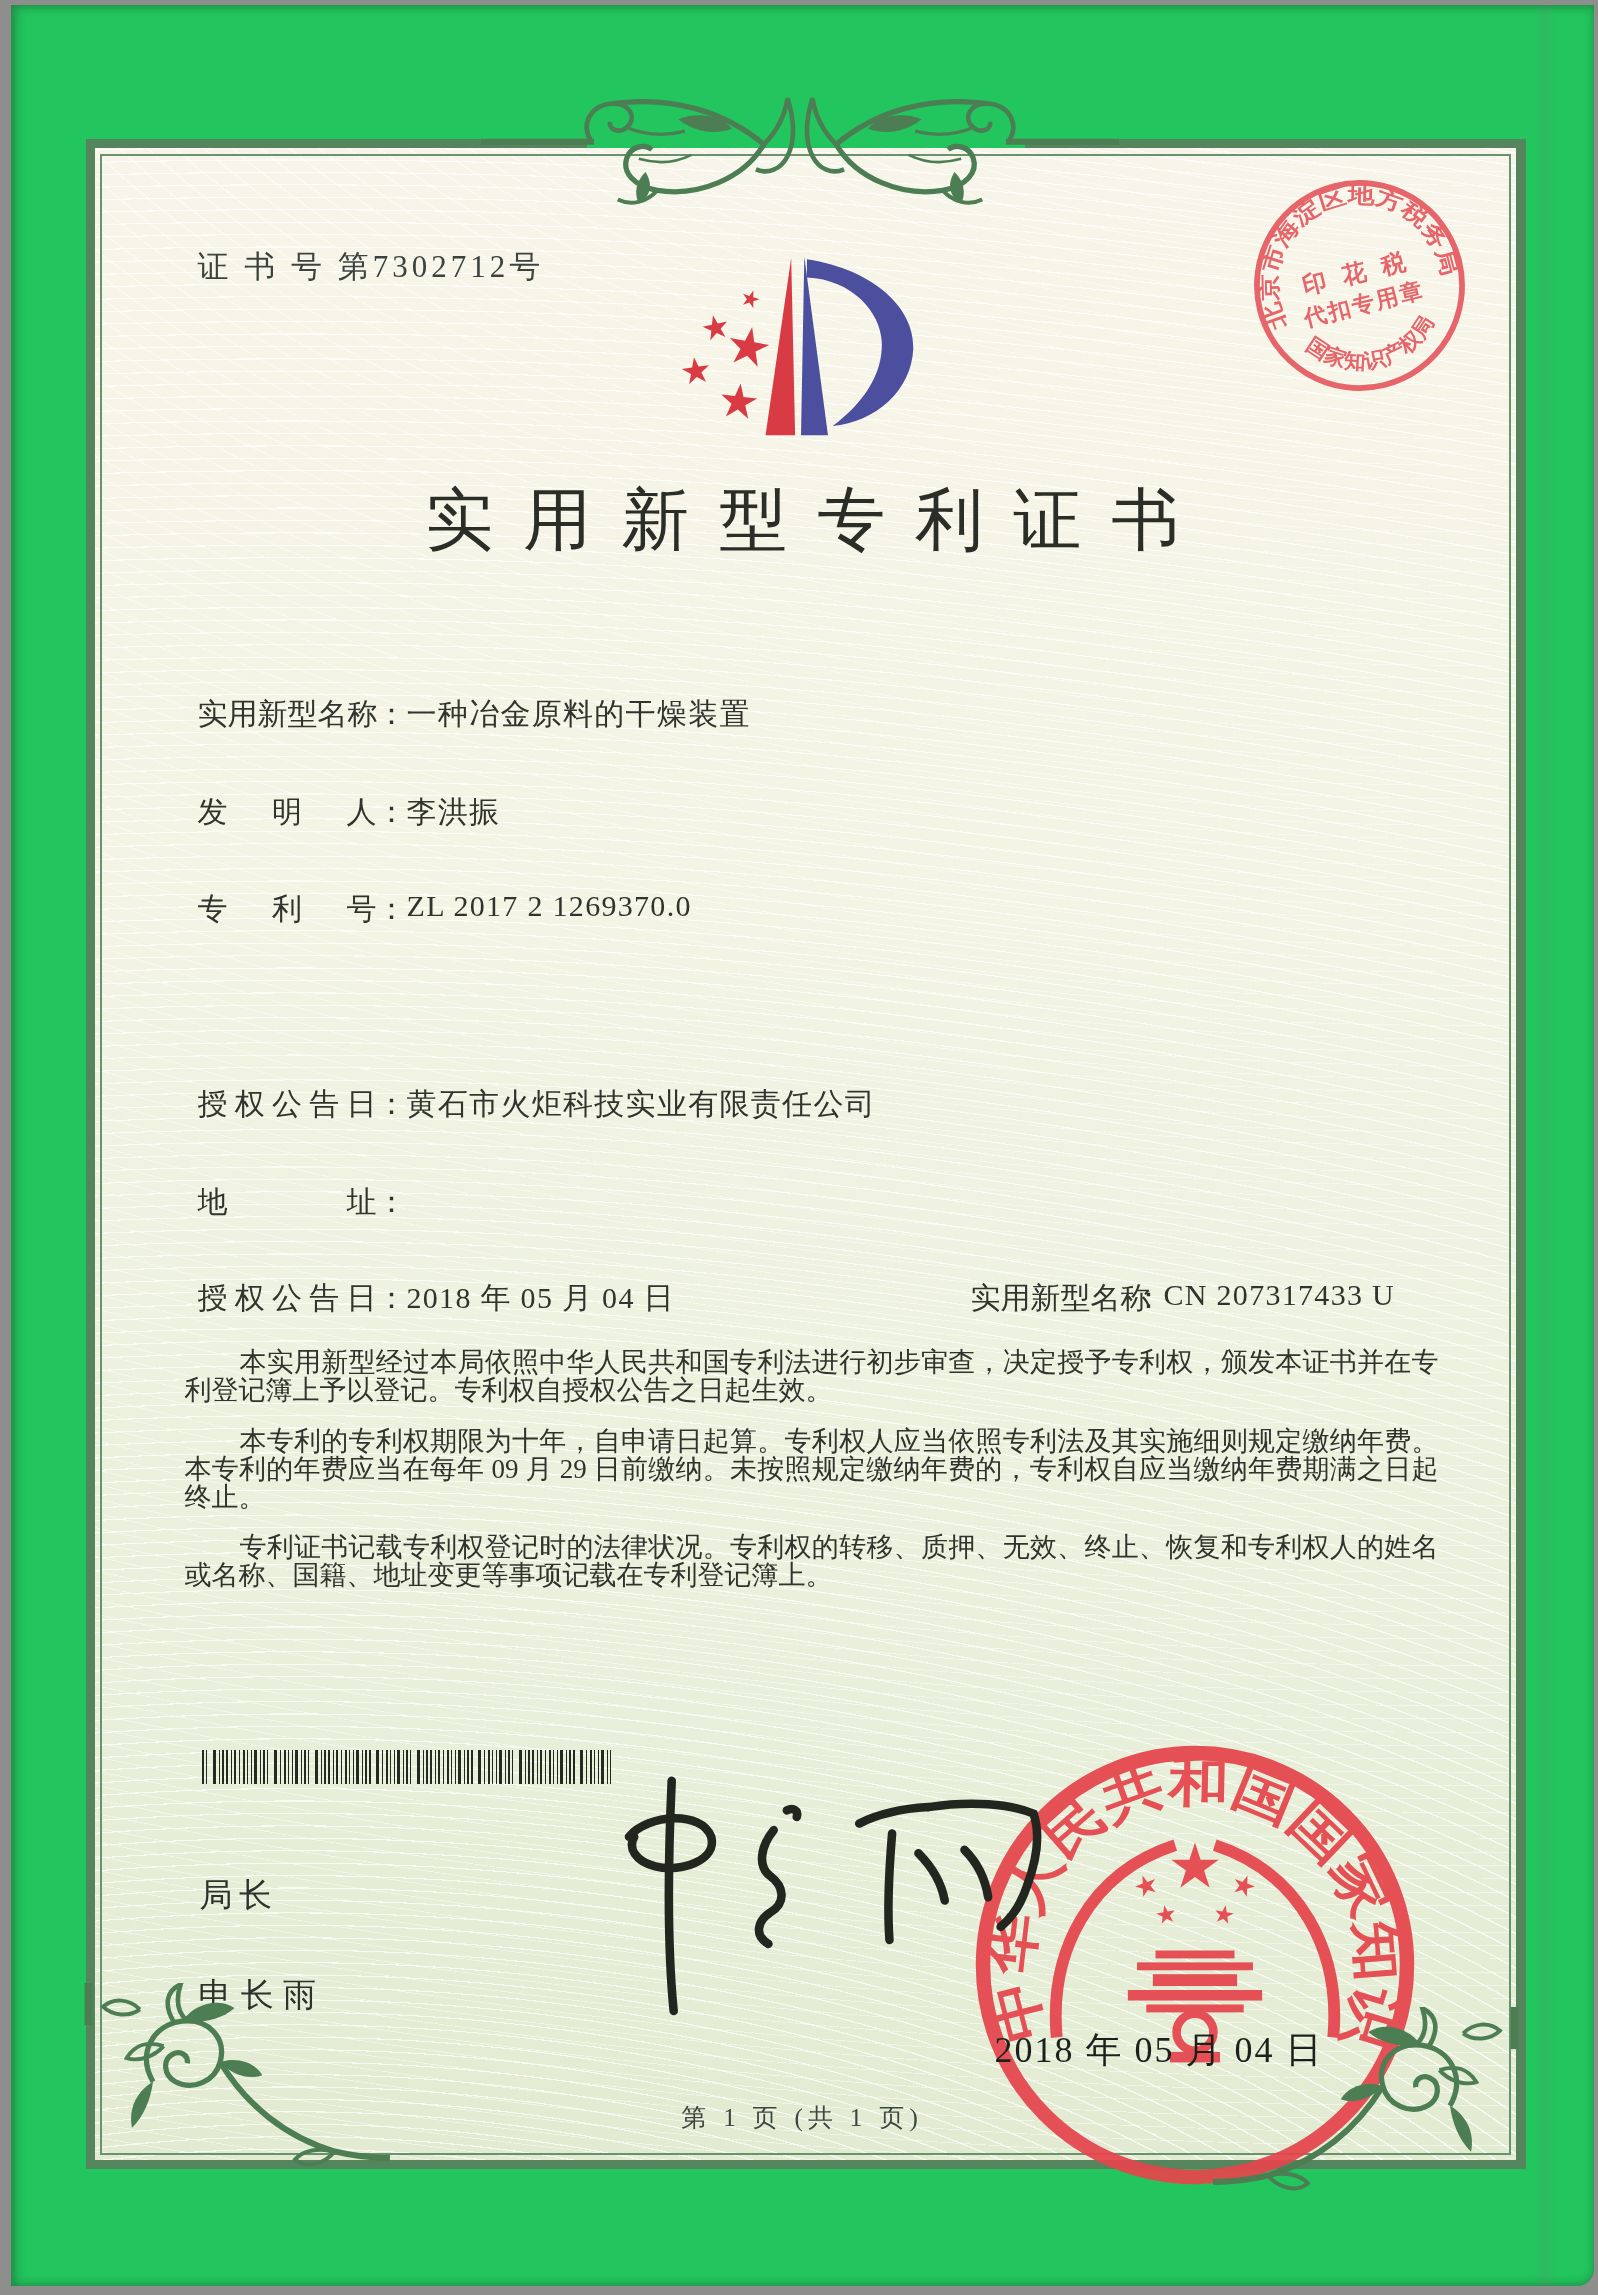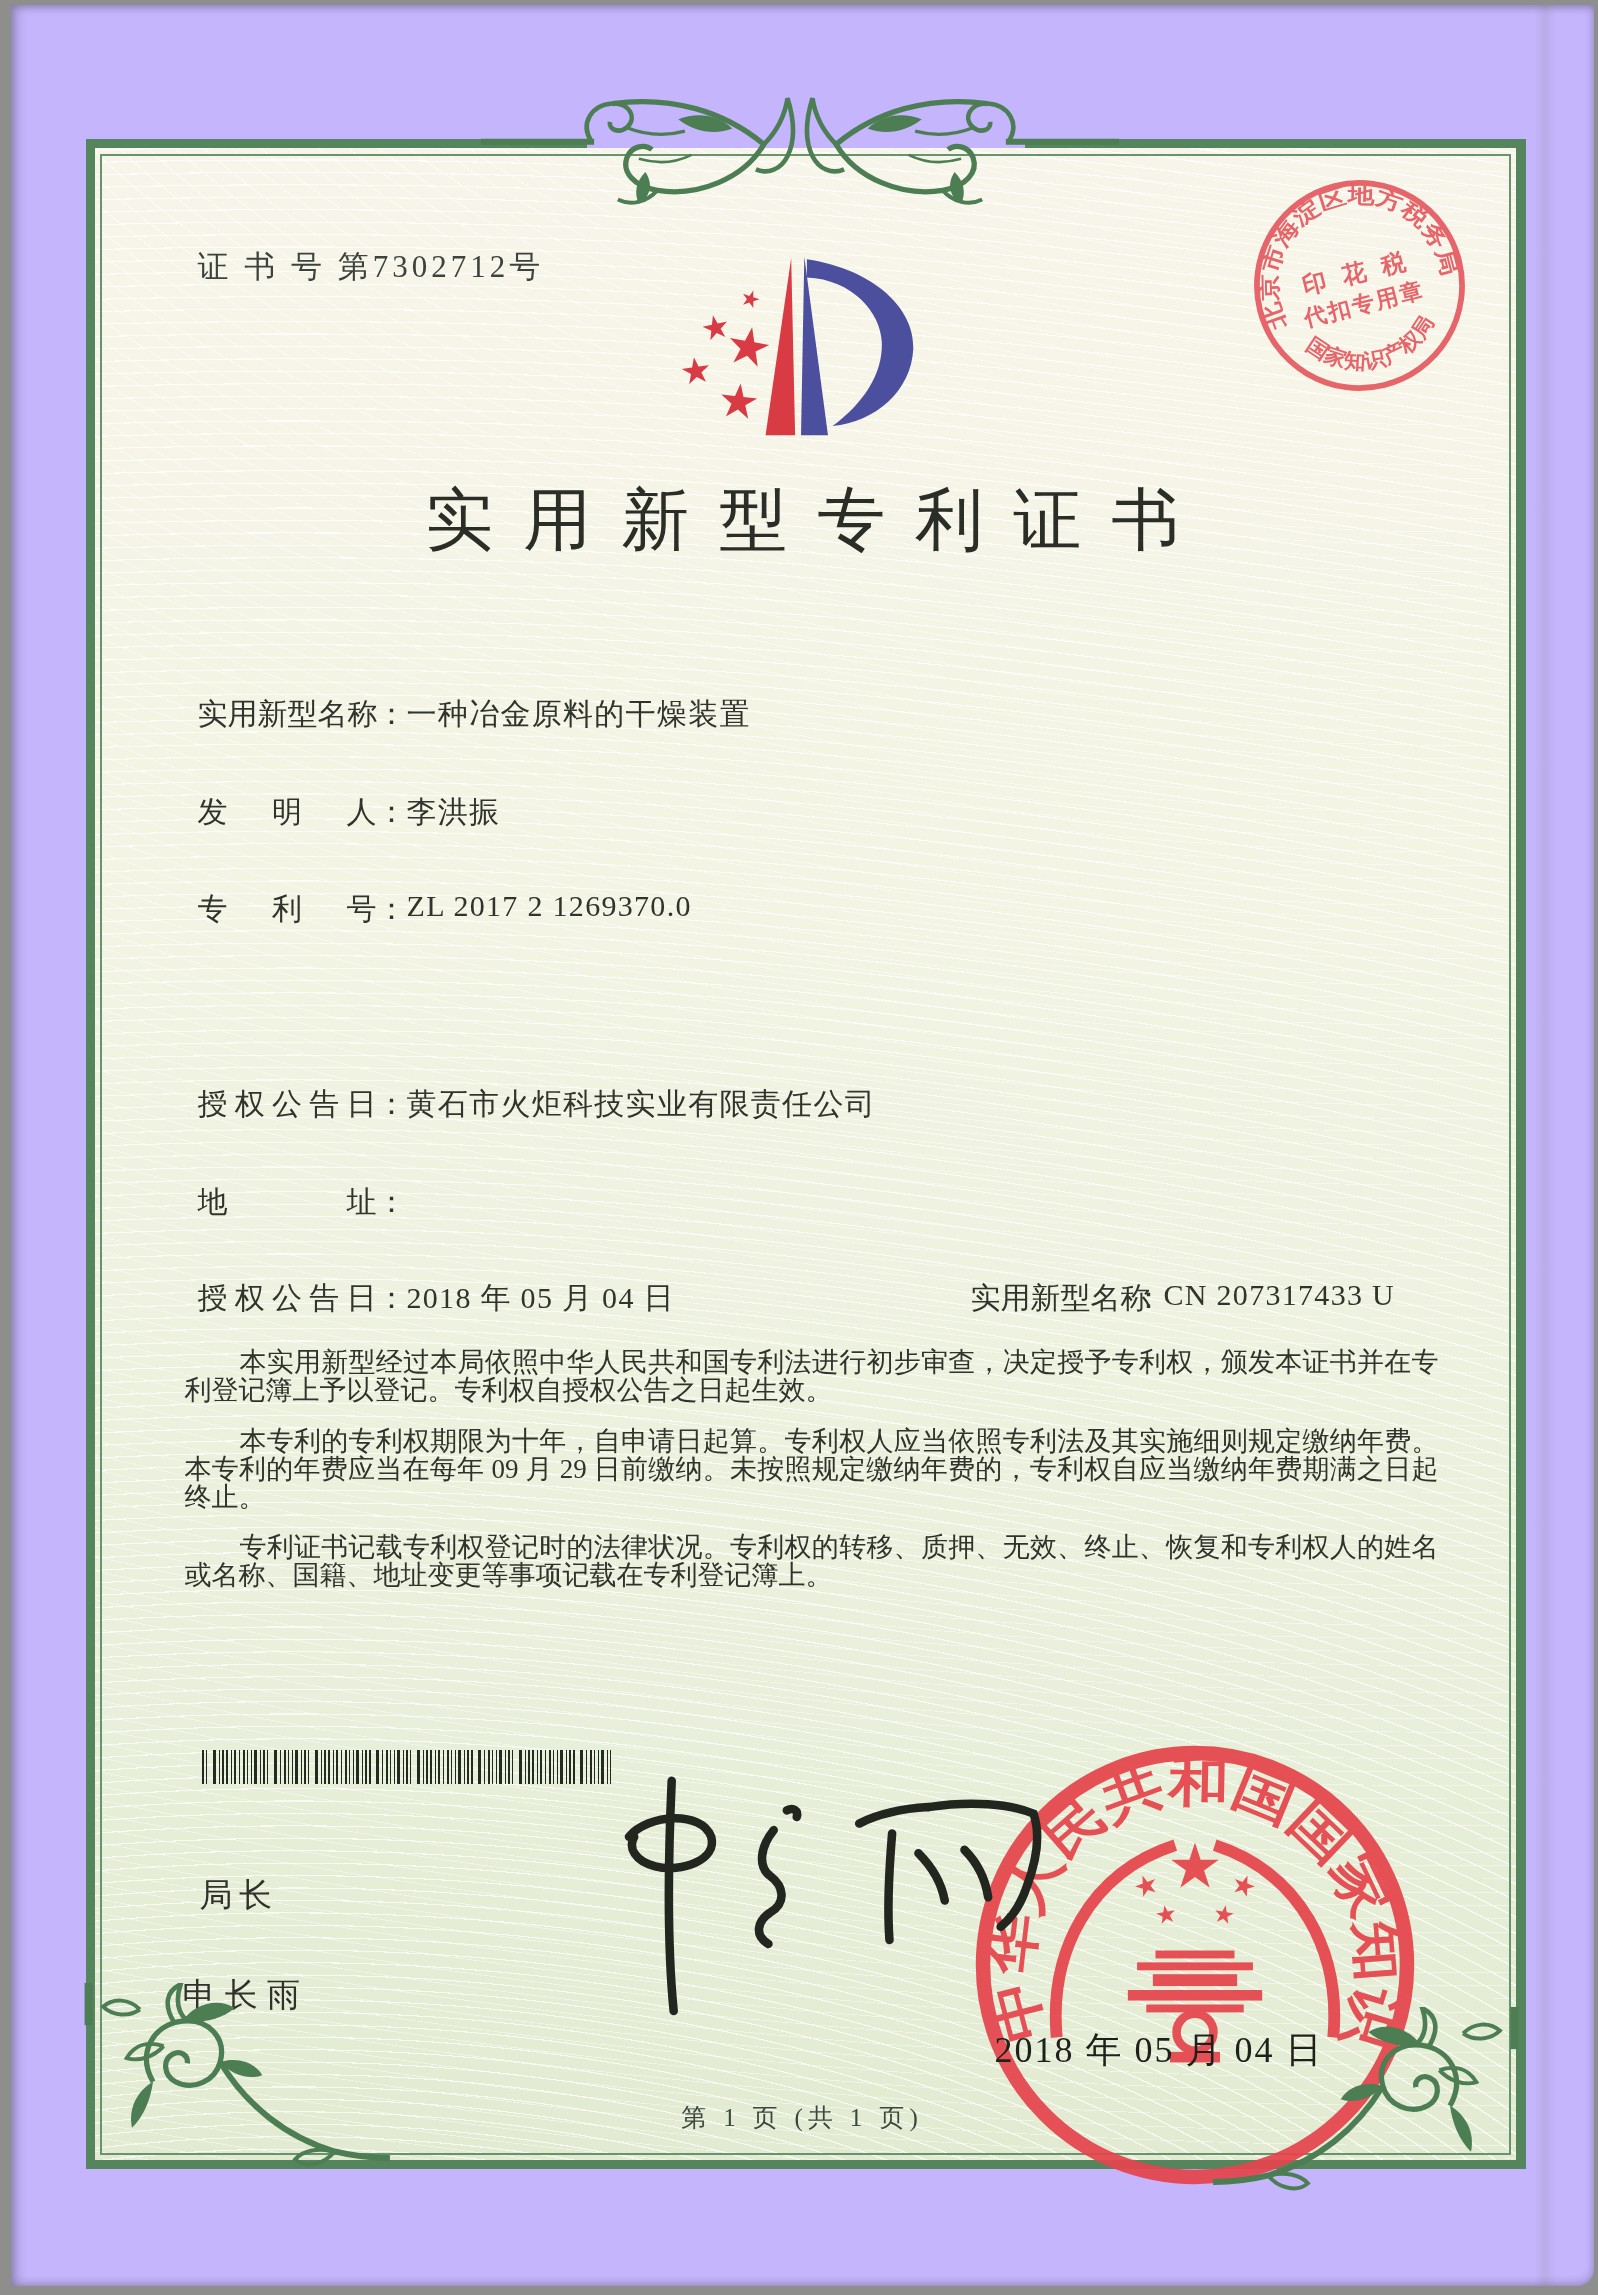--- a/index.html
+++ b/index.html
@@ -3,21 +3,21 @@
 <meta charset="utf-8">
 <style>
   html,body{margin:0;padding:0;}
   body{
     width:1598px;height:2295px;position:relative;overflow:hidden;
     background:#8e8e8c;
     font-family:"Liberation Serif","DejaVu Serif",serif;
   }
   .paper{
     position:absolute;left:10.5px;top:5.3px;right:4px;bottom:9.2px;
-    background:#c4b5fd;
+    background:#22c55e;
     border-bottom-right-radius:17px;
     box-shadow:inset 5.3px 0 10.5px rgba(40,40,35,.28), inset 0 3.3px 6.6px rgba(40,40,35,.14), inset -2px -2.6px 8px rgba(40,40,35,.12);
   }
   .crease{position:absolute;right:38px;top:0;bottom:0;width:22.4px;
     background:linear-gradient(90deg,rgba(120,118,105,0),rgba(120,118,105,.14),rgba(120,118,105,0));}
   
   .frame{position:absolute;left:75px;top:134px;width:1440px;height:2030px;}
   .frame .bg{position:absolute;inset:9.2px;
     background:
       repeating-radial-gradient(1513px 855px at 14% 126%, rgba(255,255,255,0) 0 20px, rgba(255,255,255,.7) 20px 22px),
@@ -49,21 +49,21 @@
   
   .body-text{position:absolute;left:174px;top:1343px;width:1254px;
     font-size:27px;line-height:28px;text-align:justify;color:#2f332b;}
   .body-text p{margin:0 0 22.4px 0;text-indent:55px;}
   
   .barcode{position:absolute;left:191px;top:1745px;width:409px;height:34px;
     background:
       repeating-linear-gradient(90deg,#232a1f 0 2px,rgba(0,0,0,0) 2px 4px,#232a1f 4px 5.3px,rgba(0,0,0,0) 5.3px 8.6px,#1d2a20 8.6px 9.2px,rgba(0,0,0,0) 9.2px 11.2px,#232a1f 11.2px 14px,rgba(0,0,0,0) 14px 17px,#232a1f 17px 18px,rgba(0,0,0,0) 18px 20.4px);
   }
   .signer-title{position:absolute;left:189px;top:1868px;font-size:33px;letter-spacing:6.6px;color:#2e322a;}
-  .signer-name{position:absolute;left:172px;top:1968px;font-size:33px;letter-spacing:9.2px;color:#2e322a;}
+  .signer-name{position:absolute;left:188px;top:1968px;font-size:33px;letter-spacing:9.2px;color:#2e322a;}
   .signature{position:absolute;left:539px;top:1769px;width:500px;height:257px;z-index:4;}
   .seal{position:absolute;left:947px;top:1723px;width:474px;height:474px;z-index:2;opacity:.93;}
   .grant-date{position:absolute;left:984px;top:2021px;font-size:36px;letter-spacing:2px;color:#1d201b;z-index:5;}
   .page-footer{position:absolute;left:0;right:0;top:2096px;text-align:center;font-size:25px;letter-spacing:5.3px;color:#3c463e;}
   .orn-top{position:absolute;left:470px;top:88px;width:638px;height:125px;z-index:3;}
   .orn-bl{position:absolute;left:63px;top:1978px;width:316px;height:204px;z-index:3;}
   .orn-br{position:absolute;left:1202px;top:2002px;width:316px;height:204px;z-index:3;transform:scaleX(-1);}
 </style>
 </head>
 <body>

